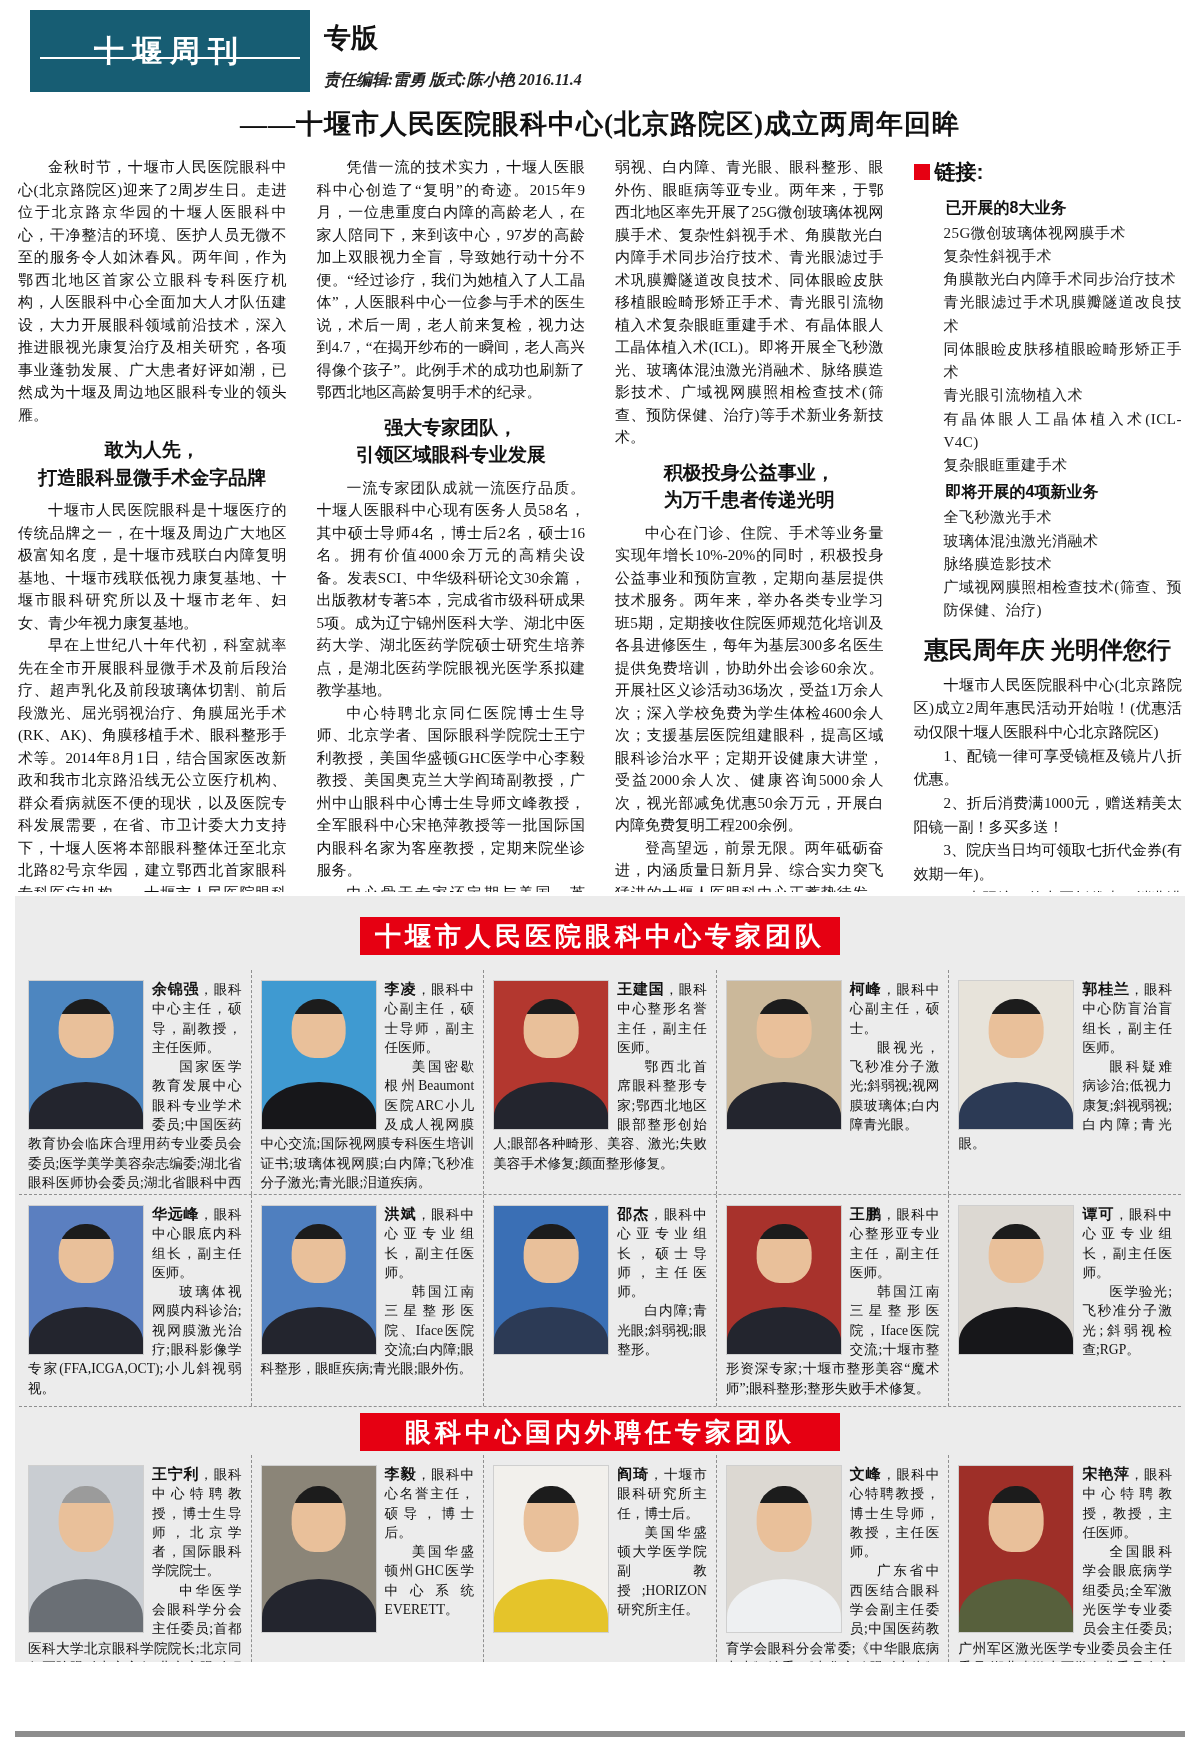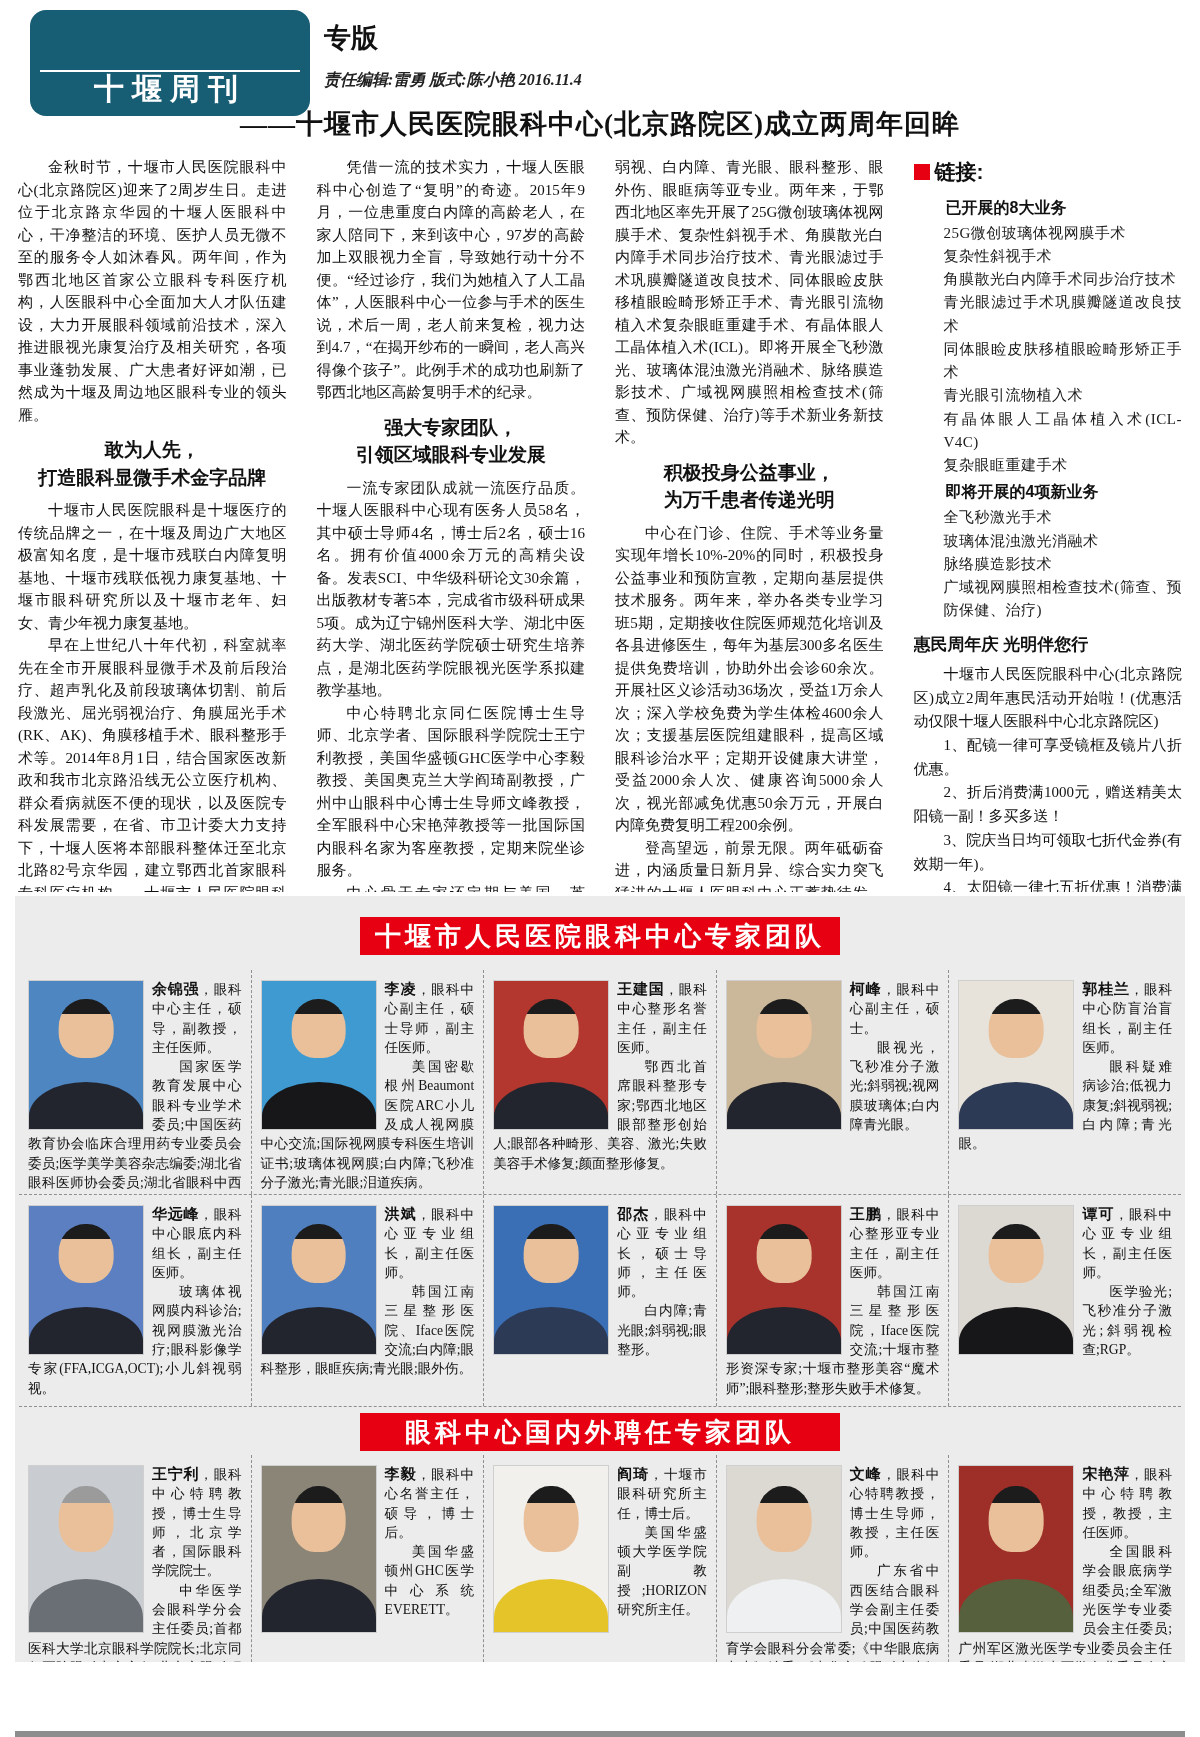--- a/index.html
+++ b/index.html
@@ -5,23 +5,23 @@
   * { box-sizing: border-box; margin: 0; padding: 0; }
   html,body { background:#fff; }
   body {
     width:1200px; height:1737px; overflow:hidden; position:relative;
     font-family:"Liberation Serif","DejaVu Serif",serif; color:#111;
   }
 
   
   .masthead { display:flex; align-items:flex-start; padding:10px 0 0 30px; height:96px; }
   .brand-box {
-    width:280px; height:106px; background:#175d73; border-radius:16px;
+    width:280px; height:82px; background:#175d73; border-radius:0;
     position:relative; display:flex; align-items:flex-end; justify-content:center;
-    padding-bottom:6px;
+    padding-bottom:20px;
   }
   .brand-box::before {
     content:""; position:absolute; left:10px; right:10px; top:57%; height:2px; background:#fff;
   }
   .brand-text { color:#fff; font-size:30px; font-weight:bold; letter-spacing:8px; }
   .mast-right { margin-left:14px; padding-top:10px; }
   .section-label { font-family:"Liberation Sans","DejaVu Sans",sans-serif; font-weight:bold; font-size:27px; }
   .editors { margin-top:14px; font-style:italic; font-weight:bold; font-size:16px; color:#222; }
 
   
@@ -43,22 +43,22 @@
   }
 
   
   .sidebar { font-size:15px; line-height:1.5; }
   .link-head { display:flex; align-items:center; gap:5px; margin-bottom:8px; }
   .red-sq { width:16px; height:16px; background:#e60012; display:inline-block; }
   .link-label { font-family:"Liberation Sans","DejaVu Sans",sans-serif; font-weight:bold; font-size:21px; }
   .biz-head { font-family:"Liberation Sans","DejaVu Sans",sans-serif; font-weight:bold;
     font-size:16px; margin:3px 0 2px 2em; }
   .biz-item { margin-left:2em; letter-spacing:0.5px; line-height:1.55; color:#1a1a1a; }
-  .promo-title { font-family:"Liberation Sans","DejaVu Sans",sans-serif;
-    font-weight:bold; font-size:17px; margin:9px 0 6px; }
+  .promo-title { text-align:center; font-family:"Liberation Sans","DejaVu Sans",sans-serif;
+    font-weight:bold; font-size:24px; margin:9px 0 6px; }
   .promo-p { text-indent:2em; line-height:1.58; }
 
   
   .panel { margin:4px 15px 0; background:#ececec; height:766px; padding:6px 4px 0; overflow:hidden; }
   .banner {
     background:#e60012; color:#fff; font-family:"Liberation Sans","DejaVu Sans",sans-serif;
     font-weight:bold; font-size:26px; letter-spacing:4px; line-height:38px; height:38px;
     width:480px; margin:15px auto; text-align:center;
   }
   .banner2 { margin-top:6px; margin-bottom:4px; }

